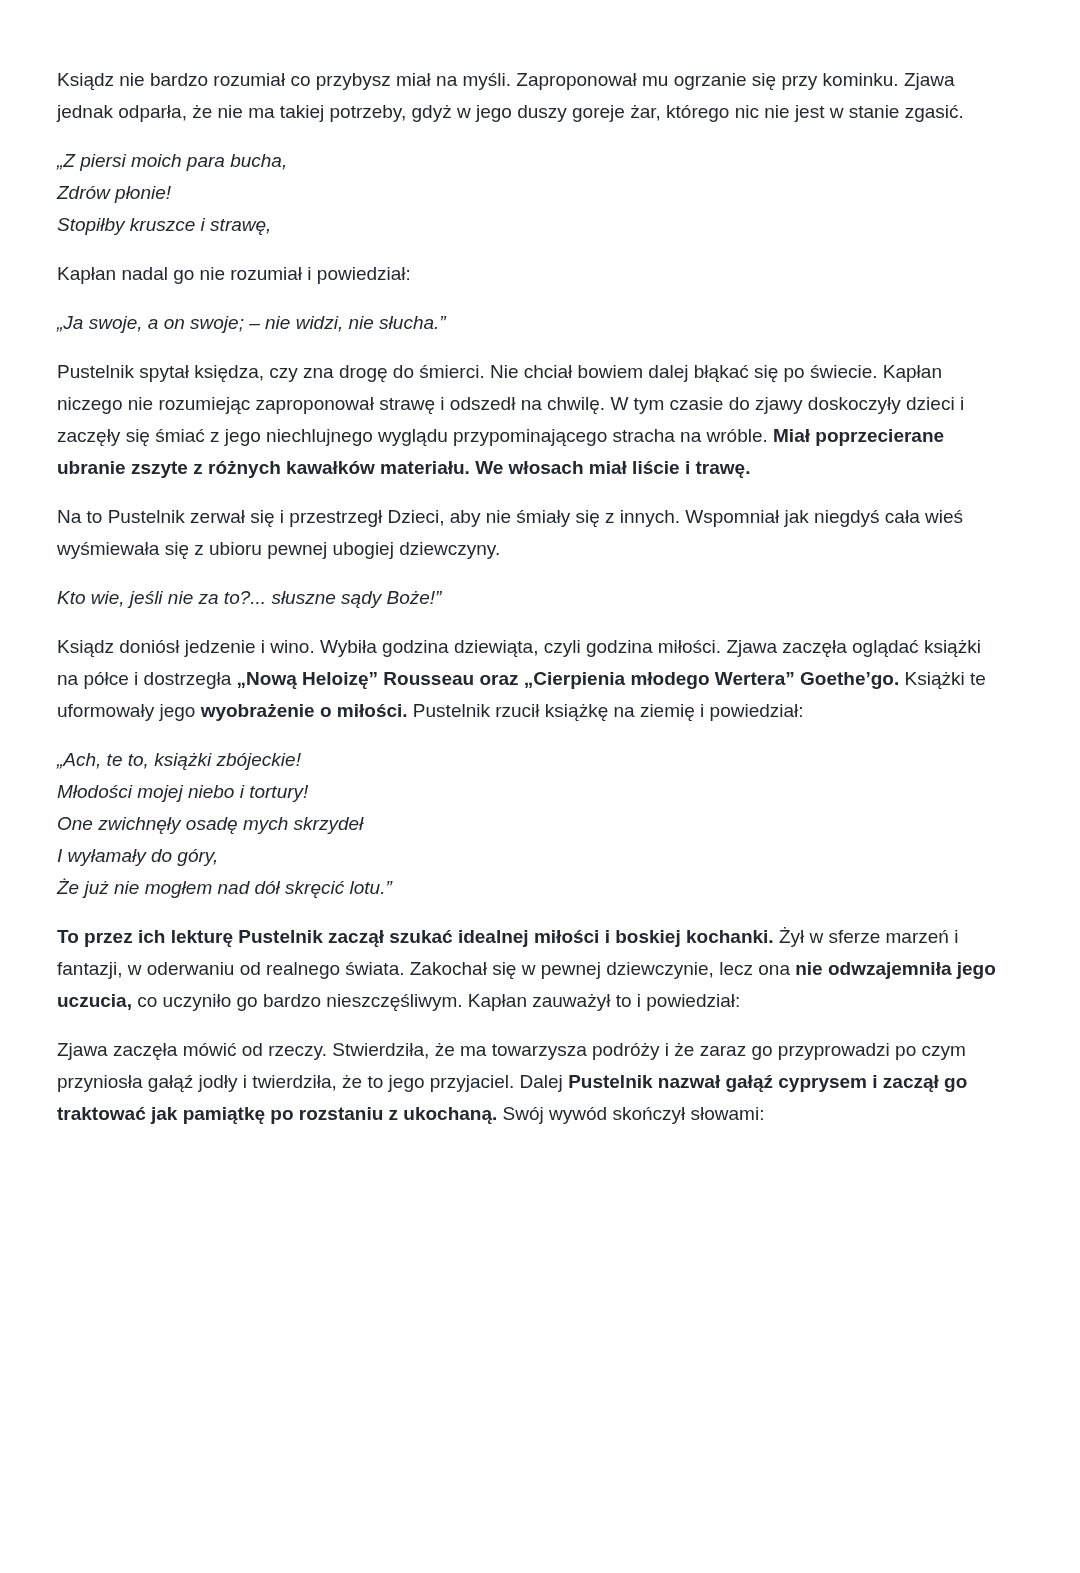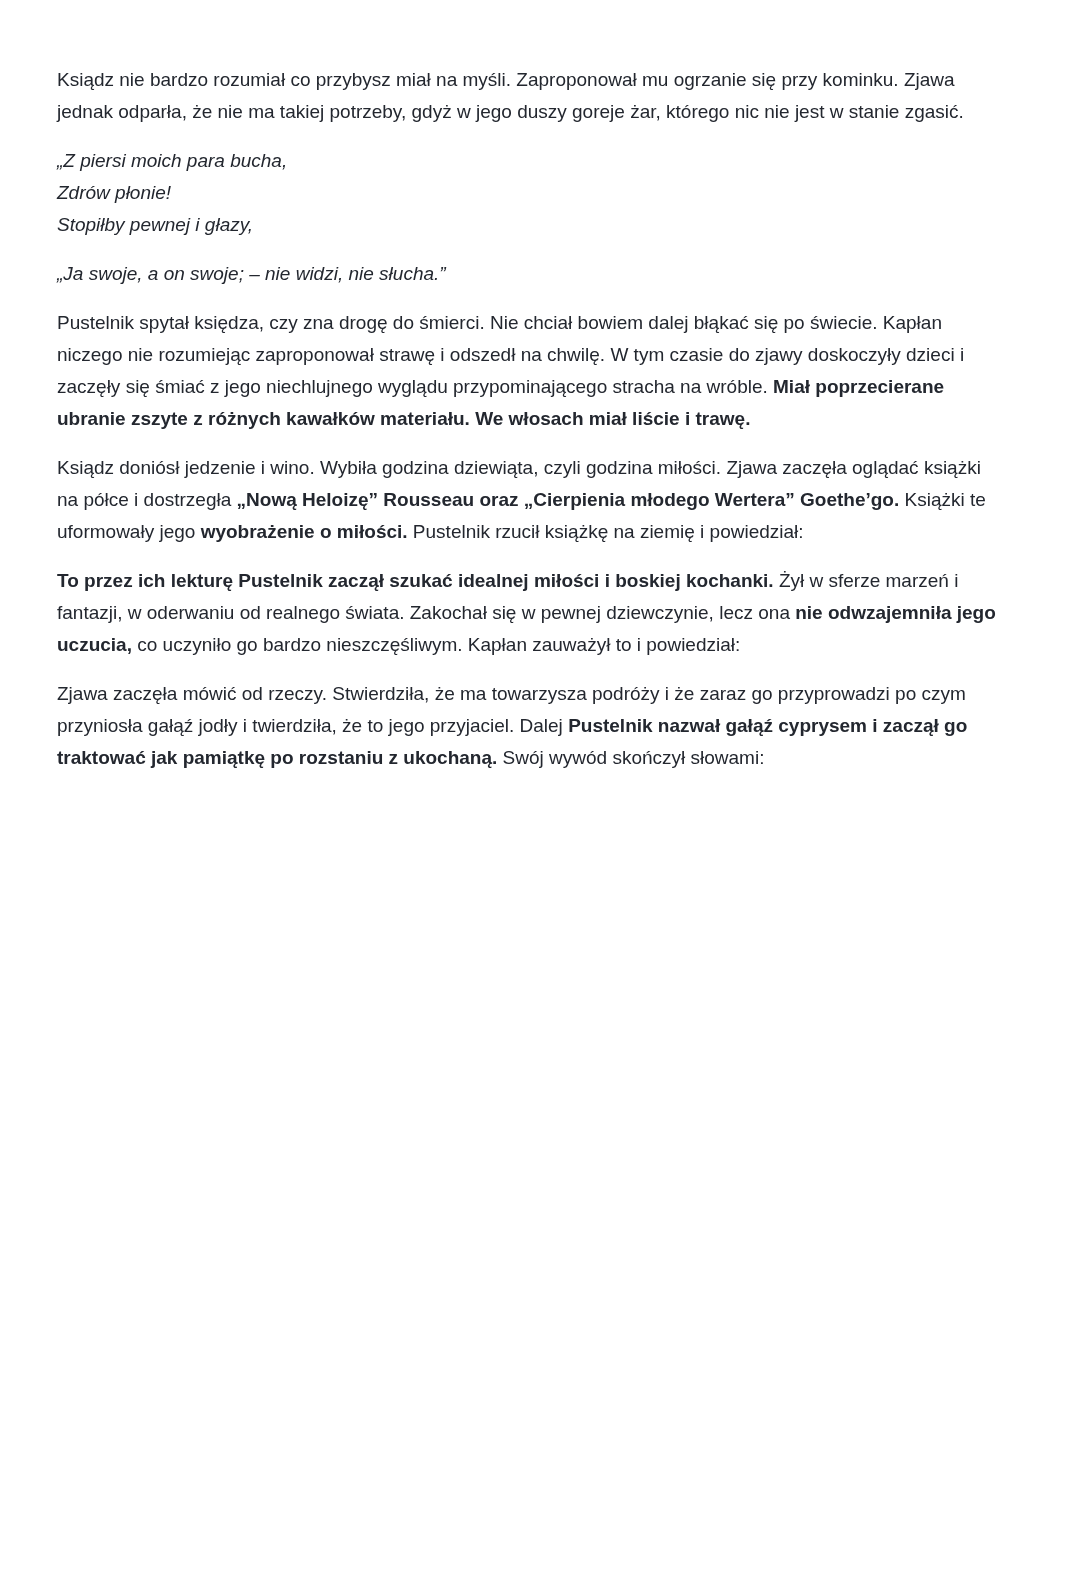--- a/index.html
+++ b/index.html
@@ -40,35 +40,45 @@
 </head>
 <body>
 
 <div class="page">
 
   <p class="para"><span class="seg-normal">Ksiądz nie bardzo rozumiał co przybysz miał na myśli. Zaproponował mu ogrzanie się przy kominku. Zjawa jednak odparła, że nie ma takiej potrzeby, gdyż w jego duszy goreje żar, którego nic nie jest w stanie zgasić.</span></p>
 
   <div class="verse">
     <div class="verse-line">„Z piersi moich para bucha,</div>
     <div class="verse-line">Zdrów płonie!</div>
-    <div class="verse-line">Stopiłby pewnej i głazy,</div>
+    <div class="verse-line">Stopiłby kruszce i strawę,</div>
   </div>
 
+  <p class="para"><span class="seg-normal">Kapłan nadal go nie rozumiał i powiedział:</span></p>
 
   <div class="verse">
     <div class="verse-line">„Ja swoje, a on swoje; – nie widzi, nie słucha.”</div>
   </div>
 
   <p class="para"><span class="seg-normal">Pustelnik spytał księdza, czy zna drogę do śmierci. Nie chciał bowiem dalej błąkać się po świecie. Kapłan niczego nie rozumiejąc zaproponował strawę i odszedł na chwilę. W tym czasie do zjawy doskoczyły dzieci i zaczęły się śmiać z jego niechlujnego wyglądu przypominającego stracha na wróble. </span><span class="seg-bold">Miał poprzecierane ubranie zszyte z różnych kawałków materiału. We włosach miał liście i trawę.</span></p>
 
+  <p class="para"><span class="seg-normal">Na to Pustelnik zerwał się i przestrzegł Dzieci, aby nie śmiały się z innych. Wspomniał jak niegdyś cała wieś wyśmiewała się z ubioru pewnej ubogiej dziewczyny.</span></p>
 
   <div class="verse">
+    <div class="verse-line">Kto wie, jeśli nie za to?... słuszne sądy Boże!”</div>
   </div>
 
   <p class="para"><span class="seg-normal">Ksiądz doniósł jedzenie i wino. Wybiła godzina dziewiąta, czyli godzina miłości. Zjawa zaczęła oglądać książki na półce i dostrzegła </span><span class="seg-bold">„Nową Heloizę” Rousseau oraz „Cierpienia młodego Wertera” Goethe’go.</span><span class="seg-normal"> Książki te uformowały jego </span><span class="seg-bold">wyobrażenie o miłości.</span><span class="seg-normal"> Pustelnik rzucił książkę na ziemię i powiedział:</span></p>
 
+  <div class="verse">
+    <div class="verse-line">„Ach, te to, książki zbójeckie!</div>
+    <div class="verse-line">Młodości mojej niebo i tortury!</div>
+    <div class="verse-line">One zwichnęły osadę mych skrzydeł</div>
+    <div class="verse-line">I wyłamały do góry,</div>
+    <div class="verse-line">Że już nie mogłem nad dół skręcić lotu.”</div>
+  </div>
 
   <p class="para"><span class="seg-bold">To przez ich lekturę Pustelnik zaczął szukać idealnej miłości i boskiej kochanki.</span><span class="seg-normal"> Żył w sferze marzeń i fantazji, w oderwaniu od realnego świata. Zakochał się w pewnej dziewczynie, lecz ona </span><span class="seg-bold">nie odwzajemniła jego uczucia,</span><span class="seg-normal"> co uczyniło go bardzo nieszczęśliwym. Kapłan zauważył to i powiedział:</span></p>
 
 
   <p class="para"><span class="seg-normal">Zjawa zaczęła mówić od rzeczy. Stwierdziła, że ma towarzysza podróży i że zaraz go przyprowadzi po czym przyniosła gałąź jodły i twierdziła, że to jego przyjaciel. Dalej </span><span class="seg-bold">Pustelnik nazwał gałąź cyprysem i zaczął go traktować jak pamiątkę po rozstaniu z ukochaną.</span><span class="seg-normal"> Swój wywód skończył słowami:</span></p>
 
 </div>
 
 </body></html>

